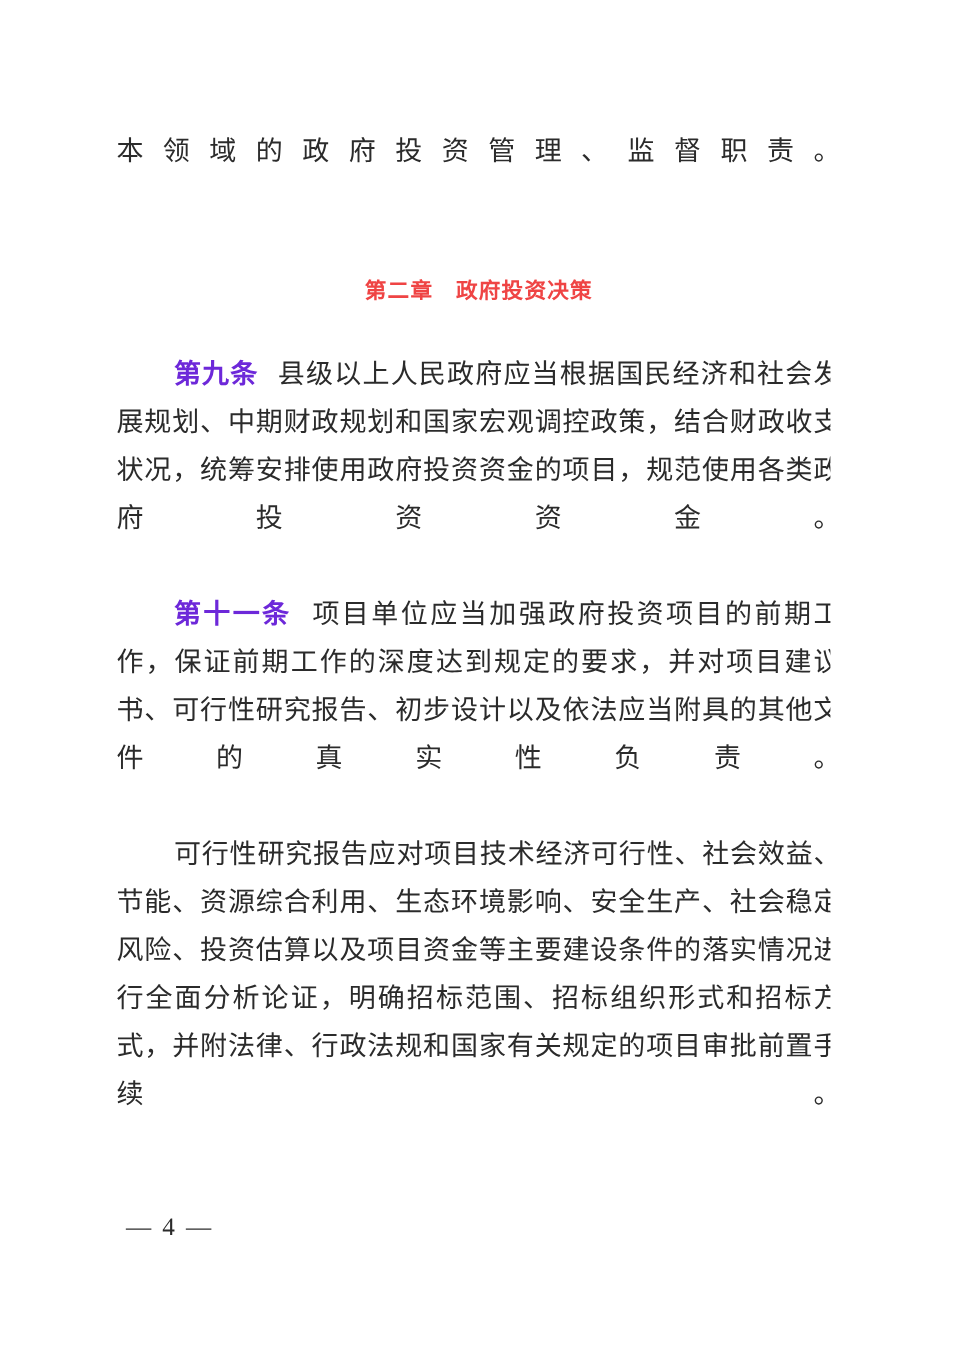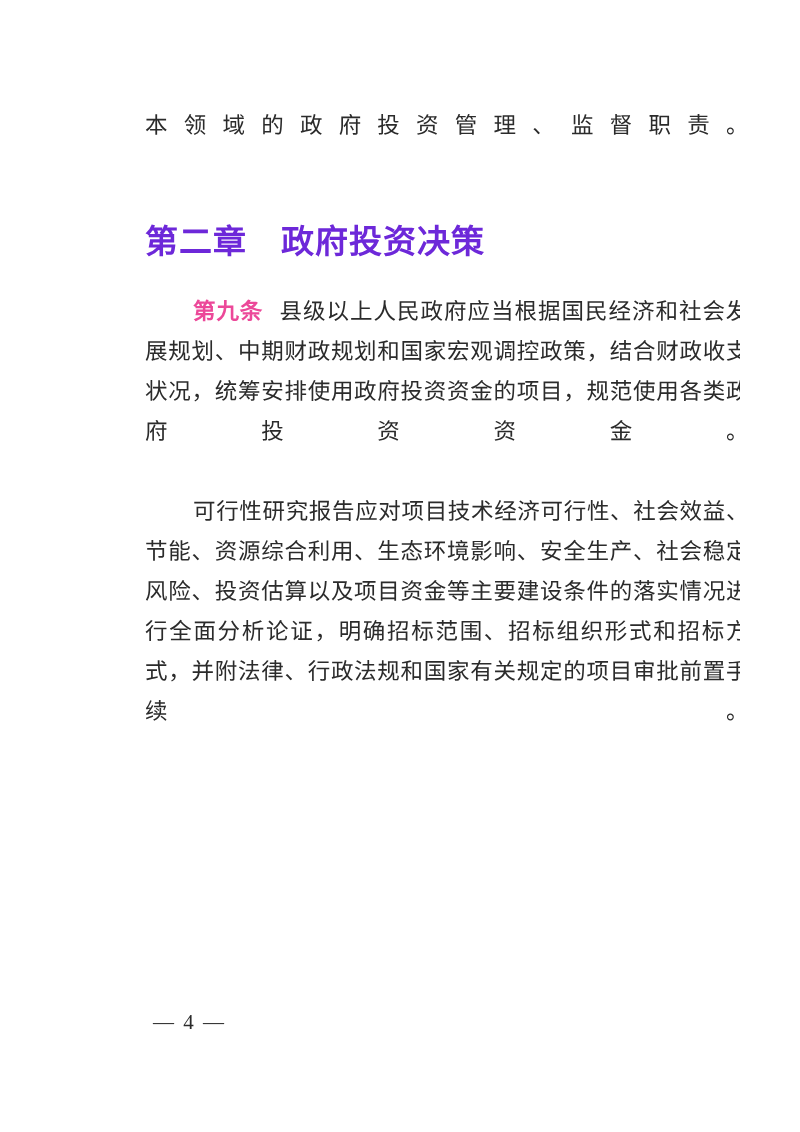--- a/index.html
+++ b/index.html
@@ -11,21 +11,20 @@
   body {
     font-family: "Liberation Serif", "DejaVu Serif", serif;
   }
   #page {
     position: relative;
     width: 692px;
     height: 1132px;
     background: #ffffff;
     overflow: hidden;
     box-sizing: border-box;
-    margin-left: 48px;
   }
   
   .content {
     position: absolute;
     left: 97px;
     top: 106px;
     width: 604px;
   }
   .para {
     margin: 0;
@@ -48,35 +47,36 @@
   
   .para::after {
     content: "";
     display: inline-block;
     width: 100%;
   }
 
   .chapter-heading {
     margin: 0;
     padding: 0;
-    color: #6d28d9;
-    font-size: 33px;
+    color: #ef4444;
+    font-size: 18px;
     line-height: 40px;
     font-weight: 700;
+    text-align: center;
     letter-spacing: 1px;
     font-family: "Liberation Sans", "DejaVu Sans", sans-serif;
   }
   .heading-wrap {
     margin-top: 36px;
     margin-bottom: 30px;
   }
   .art-label {
     font-family: Liberation Sans, sans-serif;
     font-weight: 700;
-    color: #ec4899;
+    color: #6d28d9;
     letter-spacing: 0.5px;
   }
   .art-gap {
     display: inline-block;
     width: 16px;
   }
   .page-number {
     position: absolute;
     left: 105px;
     top: 1008px;
@@ -97,20 +97,21 @@
 
     <p class="para flush">本领域的政府投资管理、监督职责。</p>
 
     <div class="heading-wrap">
       <h2 class="chapter-heading">第二章　政府投资决策</h2>
     </div>
 
     <p class="para indent"><span class="art-label">第九条</span><span class="art-gap"></span><span>县级以上人民政府应当根据国民经济和社会发展规划、中期财政规划和国家宏观调控政策，结合财政收支状况，统筹安排使用政府投资资金的项目，规范使用各类政府投资资金。</span></p>
 
 
+    <p class="para indent"><span class="art-label">第十一条</span><span class="art-gap"></span><span>项目单位应当加强政府投资项目的前期工作，保证前期工作的深度达到规定的要求，并对项目建议书、可行性研究报告、初步设计以及依法应当附具的其他文件的真实性负责。</span></p>
 
 
     <p class="para indent">可行性研究报告应对项目技术经济可行性、社会效益、节能、资源综合利用、生态环境影响、安全生产、社会稳定风险、投资估算以及项目资金等主要建设条件的落实情况进行全面分析论证，明确招标范围、招标组织形式和招标方式，并附法律、行政法规和国家有关规定的项目审批前置手续。</p>
 
   </div>
 
   <div class="page-number">— 4 —</div>
 
 </div>
 

